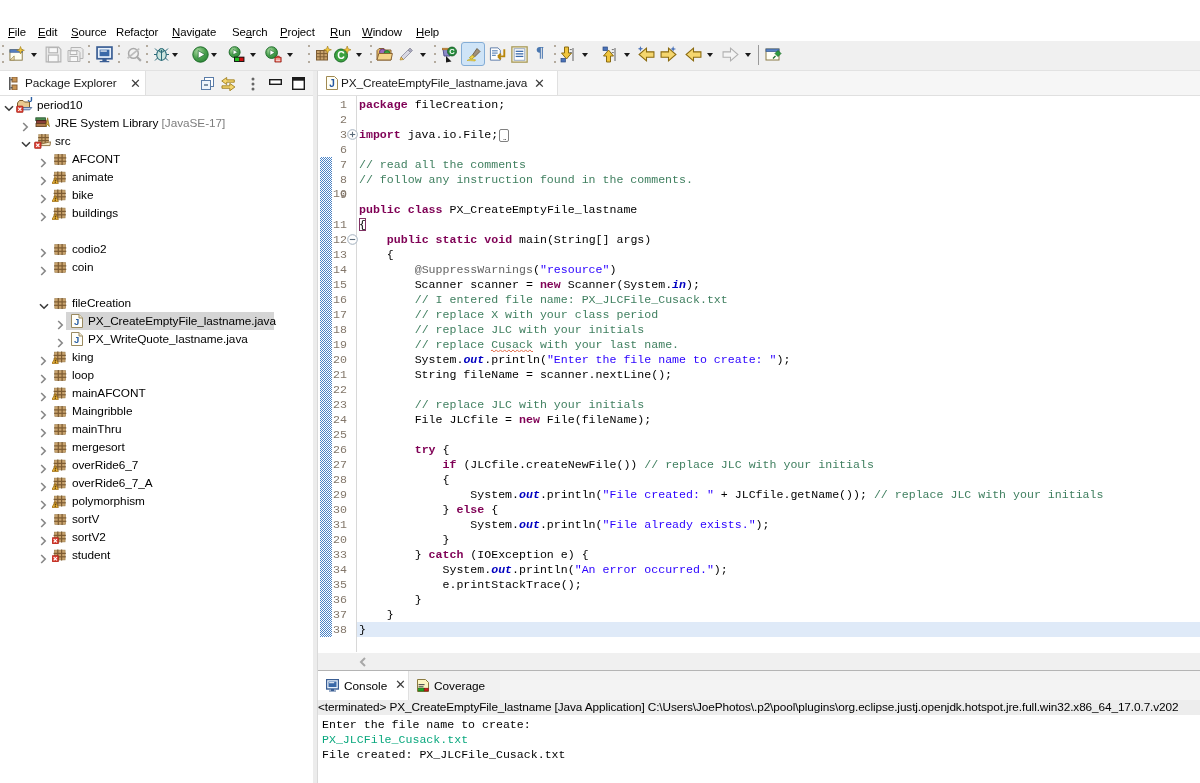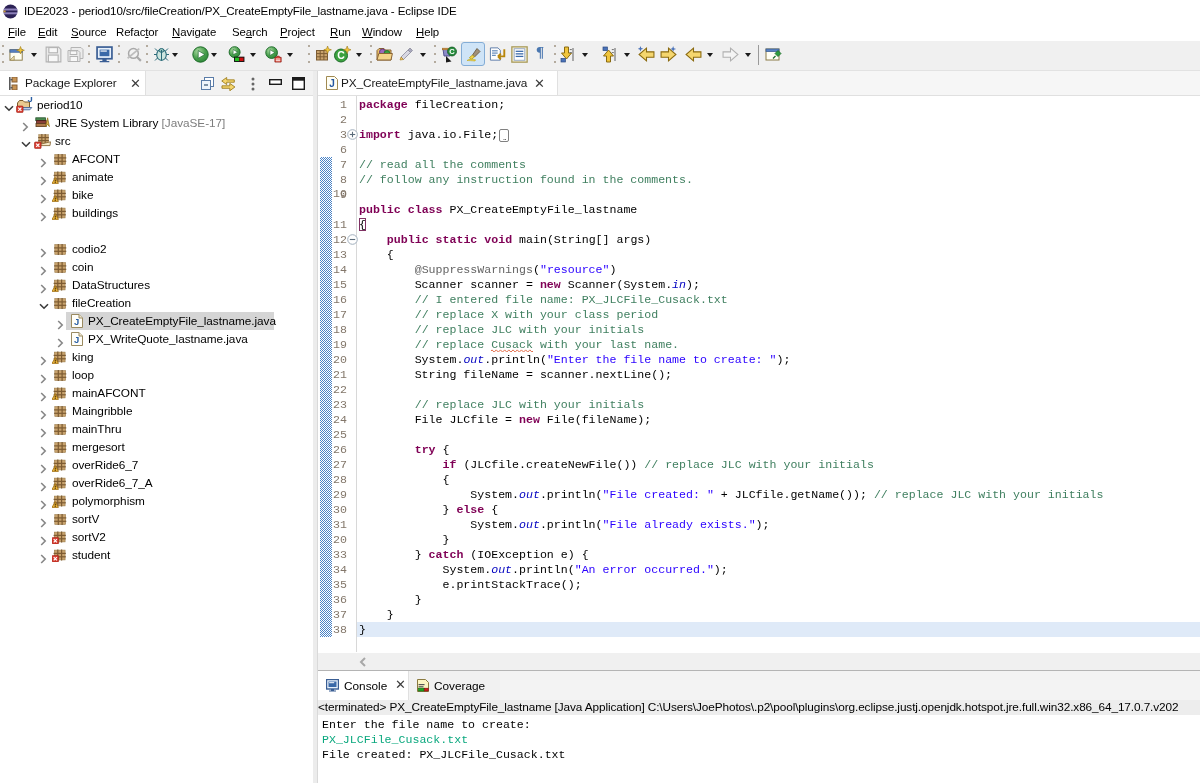--- a/index.html
+++ b/index.html
@@ -35,56 +35,40 @@
 #sash{position:absolute;left:313px;top:71px;width:5px;height:712px;background:#ececec;border-right:1px solid #d9d9d9}
 
 #editor{position:absolute;left:318px;top:96px;width:882px;height:556px;background:#fff;overflow:hidden}
 #rangebar{position:absolute;left:2px;top:61px;width:12px;height:480px;background-image:repeating-conic-gradient(#4a83c6 0% 25%,#ffffff 0% 50%);background-size:2px 2px}
 #gut-divider{position:absolute;left:38px;top:0;width:1px;height:556px;background:#d8d8d8}
 .ln{position:absolute;left:0;width:29px;text-align:right;font-family:"Liberation Mono",monospace;font-size:11.6px;color:#83776a;height:15px;line-height:15px}
 .cl{position:absolute;left:41px;height:15px;line-height:15px;white-space:pre;font-family:"Liberation Mono",monospace;font-size:11.6px;color:#000}
 .k{color:#7f0055;font-weight:bold}
 .s{color:#2a00ff}
 .c{color:#3f7f5f}
-.st{color:#0000c0;font-style:italic;font-weight:normal}
+.st{color:#0000c0;font-style:italic;font-weight:bold}
 .an{color:#646464}
 #curline{position:absolute;left:39px;top:526px;width:843px;height:15px;background:#dfeaf8}
 .foldbox{display:inline-block;border:1px solid #808080;border-radius:2px;color:#555;font-size:9px;line-height:14px;height:13px;width:10px;vertical-align:-2px;margin-left:1px;text-align:center;letter-spacing:-1px;background:#fff;font-family:"Liberation Sans"}
 .brkt{box-shadow:inset 0 0 0 1px #7f3163}
 .sq{position:relative;display:inline-block}
 .sqw{position:absolute;left:0;bottom:0px}
 
 #hscroll{position:absolute;left:318px;top:653px;width:882px;height:18px;background:#f0f0f0;border-bottom:1px solid #b4b4b4}
 
 #console{position:absolute;left:318px;top:671px;width:882px;height:112px;background:#fff}
 #con-tabs{position:absolute;left:0;top:0;width:882px;height:29px;background:#f3f3f3}
 #con-tab1{position:absolute;left:0;top:0;width:91px;height:29px;background:#fff;border-right:1px solid #e0e0e0}
 #con-tab2{position:absolute;left:92px;top:0;width:90px;height:29px;background:#f1f1f1}
 #con-status{position:absolute;left:0;top:29px;width:882px;height:15px;background:#ededed;font-size:11.8px;letter-spacing:-0.1px;color:#000;line-height:15px;white-space:nowrap;overflow:hidden}
 .conline{position:absolute;left:4px;height:15px;line-height:15px;white-space:pre;font-family:"Liberation Mono",monospace;font-size:11.6px;color:#000}
 .green{color:#0aa87e}
 </style></head>
 <body>
 <div id="app">
-  <div id="titlebar">
-    <svg class="abs" style="left:3px;top:4px" width="15" height="15" viewBox="0 0 15 15">
-      <defs>
-          <clipPath id="ec">
-            <circle cx="7.5" cy="7.5" r="7"></circle>
-          </clipPath>
-        </defs>
-      <circle cx="7.5" cy="7.5" r="7" fill="#2c2255"></circle>
-      <g clip-path="url(#ec)">
-        <rect x="0" y="4.5" width="15" height="2" fill="#8c80b9"></rect>
-        <rect x="0" y="8.3" width="15" height="2" fill="#8c80b9"></rect>
-        <rect x="0" y="6.5" width="2.6" height="1.8" fill="#c89b3c"></rect>
-      </g>
-    </svg>
-    <div id="title-text">IDE2023 - period10/src/fileCreation/PX_CreateEmptyFile_lastname.java - Eclipse IDE</div>
-  </div>
   <div id="menubar">
     <span style="left:8px"><u>F</u>ile</span>
     <span style="left:38px"><u>E</u>dit</span>
     <span style="left:71px"><u>S</u>ource</span>
     <span style="left:116px">Refac<u>t</u>or</span>
     <span style="left:172px"><u>N</u>avigate</span>
     <span style="left:232px">Se<u>a</u>rch</span>
     <span style="left:280px"><u>P</u>roject</span>
     <span style="left:330px"><u>R</u>un</span>
     <span style="left:362px"><u>W</u>indow</span>
@@ -466,40 +450,20 @@
             <rect x="1.8" y="2.6" width="10.8" height="9.8" fill="#c9a36d" stroke="#9a7a48" stroke-width="0.6"></rect>
             <g stroke="#7d5c33" stroke-width="1.2">
               <line x1="5.3" y1="1.9" x2="5.3" y2="13.1"></line>
               <line x1="9.1" y1="1.9" x2="9.1" y2="13.1"></line>
               <line x1="1.1" y1="5.9" x2="13.3" y2="5.9"></line>
               <line x1="1.1" y1="9.3" x2="13.3" y2="9.3"></line>
             </g>
           </g>
         </svg>
         <div class="tlabel" style="left:72px">coin</div>
-      </div>
-<div class="trow" style="top:180px">
-        <svg class="abs" style="left:40px;top:8px" width="7" height="10" viewBox="0 0 7 10">
-          <path d="M1.2 1 L5.2 5 L1.2 9" fill="none" stroke="#878787" stroke-width="1.6"></path>
-        </svg>
-        <svg class="abs" style="left:52px;top:2px" width="15" height="14" viewBox="0 0 15 14">
-          <g transform="translate(0.5,-0.5)">
-            <rect x="1.8" y="2.6" width="10.8" height="9.8" fill="#c9a36d" stroke="#9a7a48" stroke-width="0.6"></rect>
-            <g stroke="#7d5c33" stroke-width="1.2">
-              <line x1="5.3" y1="1.9" x2="5.3" y2="13.1"></line>
-              <line x1="9.1" y1="1.9" x2="9.1" y2="13.1"></line>
-              <line x1="1.1" y1="5.9" x2="13.3" y2="5.9"></line>
-              <line x1="1.1" y1="9.3" x2="13.3" y2="9.3"></line>
-            </g>
-          </g>
-          <path d="M3.2 7.6 L6.4 13.4 H0 Z" fill="#f0b93c" stroke="#9a6a10" stroke-width="0.8"></path>
-          <rect x="2.7" y="9.6" width="1.1" height="2" fill="#4a3000"></rect>
-          <rect x="2.7" y="12.1" width="1.1" height="0.9" fill="#4a3000"></rect>
-        </svg>
-        <div class="tlabel" style="left:72px">DataStructures</div>
       </div>
 <div class="trow" style="top:198px">
         <svg class="abs" style="left:39px;top:9px" width="10" height="7" viewBox="0 0 10 7">
           <path d="M1 1.2 L5 5.2 L9 1.2" fill="none" stroke="#3b3b3b" stroke-width="1.6"></path>
         </svg>
         <svg class="abs" style="left:52px;top:2px" width="15" height="14" viewBox="0 0 15 14">
           <g transform="translate(1.0,0.0)">
             <rect x="1.8" y="2.6" width="10.8" height="9.8" fill="#c9a36d" stroke="#9a7a48" stroke-width="0.6"></rect>
             <g stroke="#7d5c33" stroke-width="1.2">
               <line x1="5.3" y1="1.9" x2="5.3" y2="13.1"></line>

